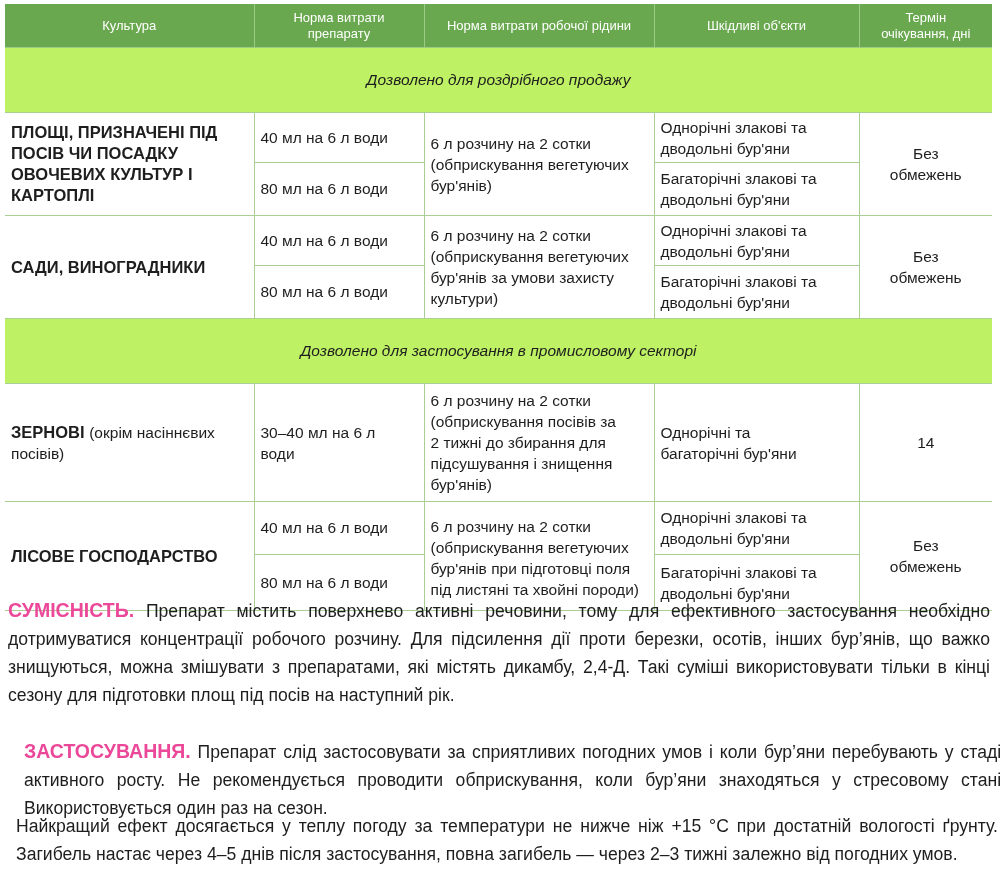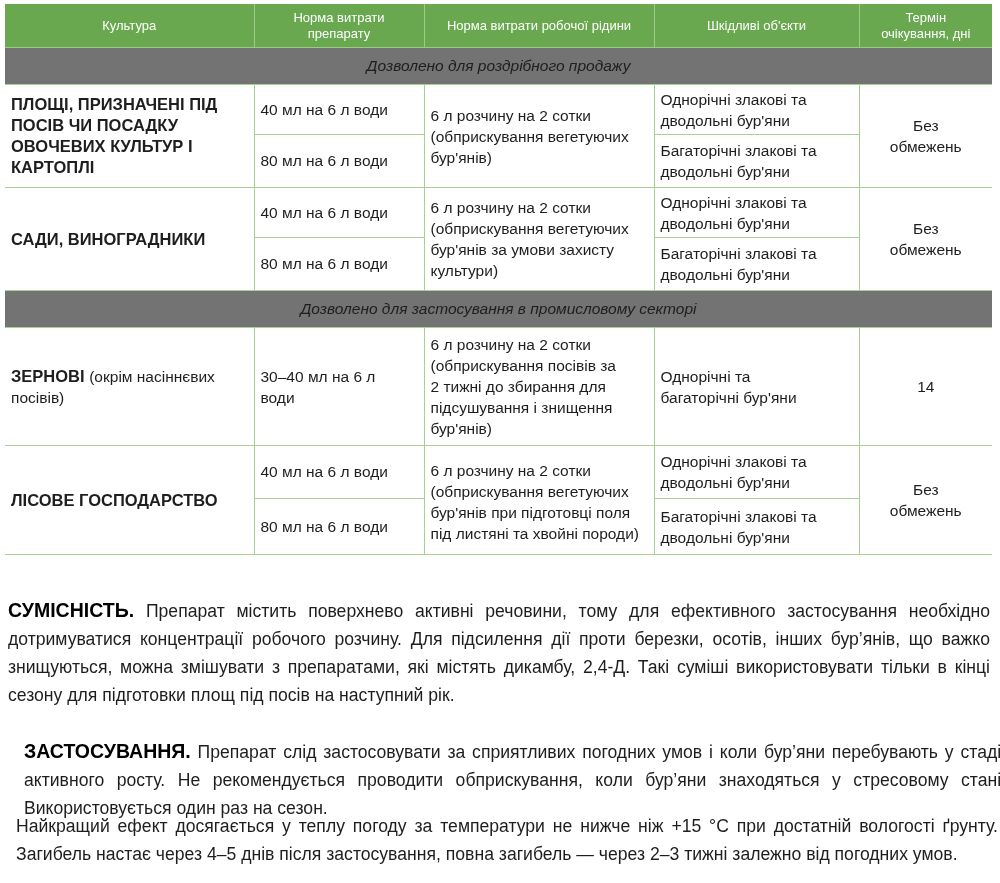--- a/index.html
+++ b/index.html
@@ -6,38 +6,38 @@
   body { width:1000px; height:883px; position:relative; overflow:hidden;
          font-family:"Liberation Sans", sans-serif; color:#1e1e1e; }
   table.reg { position:absolute; left:5px; top:4px; width:987px; border-collapse:collapse;
               table-layout:fixed; font-size:15.5px; }
   table.reg td, table.reg th { border:1.5px solid #a9cf94; padding:0 6px; vertical-align:middle; }
   table.reg th { background:#69a84f; color:#ffffff; font-weight:normal; font-size:13px;
                  line-height:16px; text-align:center; height:43px; border-color:#9ccb86;
                  border-top:none; }
   table.reg th:first-child { border-left:none; }
   table.reg th:last-child { border-right:none; }
-  tr.section td { background:#737373; text-align:center; font-style:italic; font-size:15.5px;
-                  height:28px; padding:4px; }
+  tr.section td { background:#bef264; text-align:center; font-style:italic; font-size:15.5px;
+                  height:28px; padding:18px; }
   td.crop { font-weight:bold; font-size:16.5px; line-height:21px; padding-left:12px; }
   td.crop .sub { font-weight:normal; font-size:15.5px; }
   td.dose { padding-left:8px;margin-left:38px; }
   td.liquid { line-height:21px; padding-left:8px; }
   td.pest { line-height:21px; padding-left:8px;margin-top:7px; }
   td.wait { text-align:center; line-height:21px; }
   table.reg td:first-child { border-left:none; }
   table.reg td:last-child { border-right:none; }
   .r-half { height:50px; }
   .r-half2 { height:53px; }
   .r-grain { height:118px; }
   .r-forest1 { height:53px; }
   .r-forest2 { height:56px; }
   .para { position:absolute; left:8px; width:982px; font-size:17.6px; line-height:28px;
           text-align:justify; color:#1e1e1e; }
-  .para .head { color:#000000; font-weight:bold; font-size:19.5px; }
+  .para .head { color:#ec4899; font-weight:bold; font-size:19.5px; }
   #p1 { top:596px; }
   #p2 { top:721px; }
   #p3 { top:804px; }
 </style>
 </head>
 <body>
 
 <table class="reg">
   <colgroup>
     <col style="width:249px">

